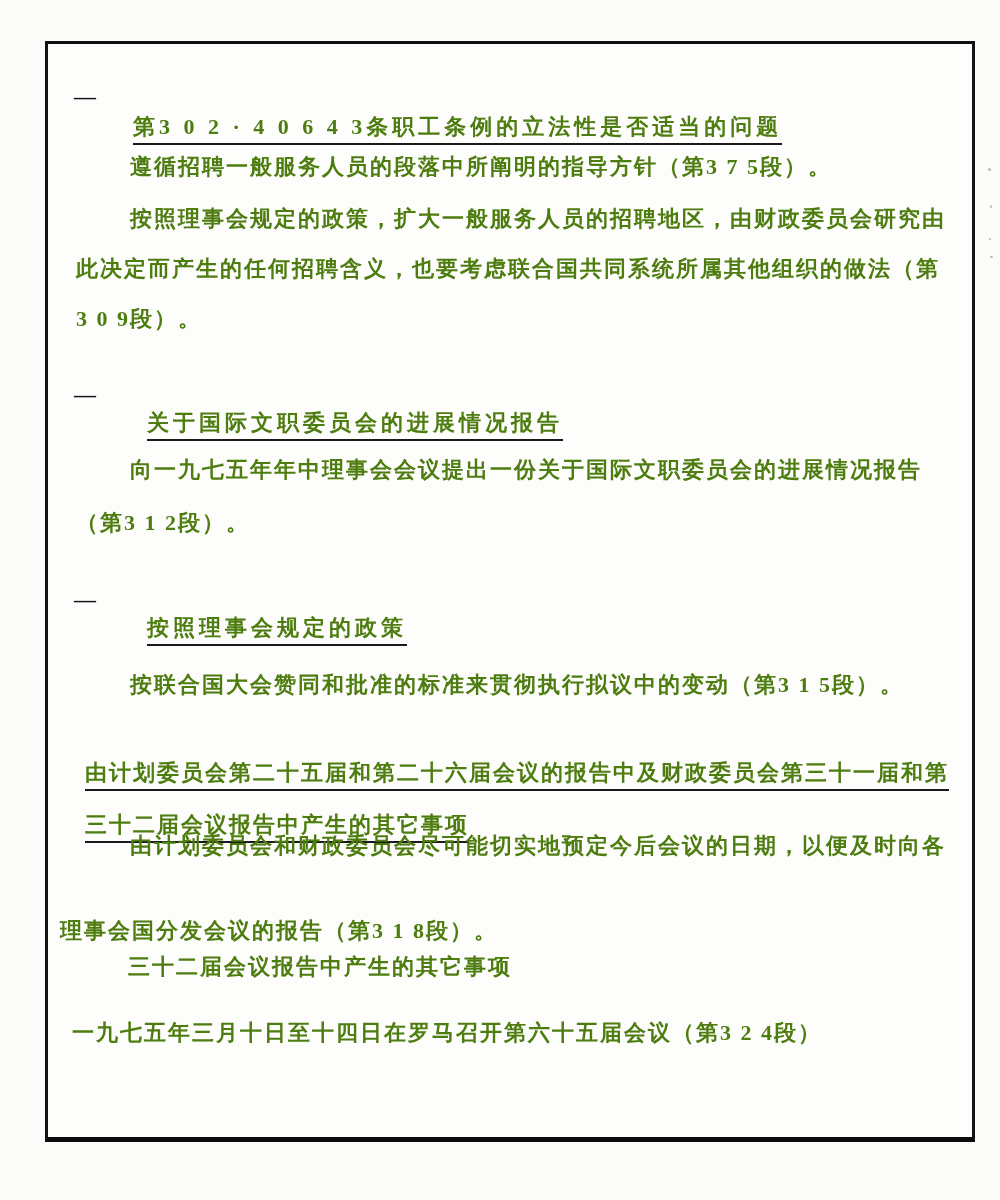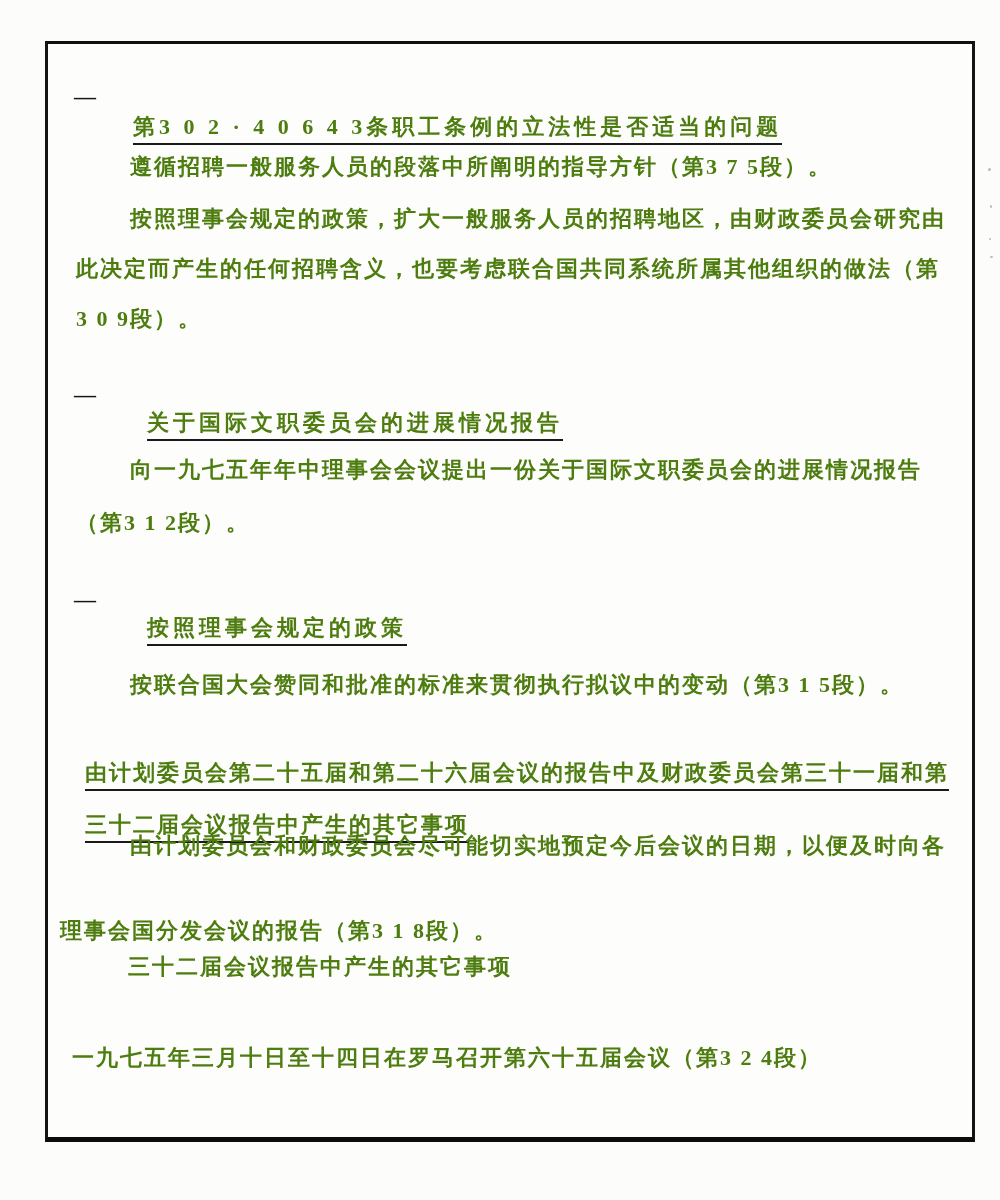--- a/index.html
+++ b/index.html
@@ -91,18 +91,18 @@
 </div>
 <div class="line" style="left:70px; top:780px;">
   <span class="u">三十二届会议报告中产生的其它事项</span>
 </div>
 
 <div class="line" style="left:130px; top:831px;">由计划委员会和财政委员会尽可能切实地预定今后会议的日期，以便及时向各</div>
 <div class="line" style="left:60px; top:916px;">理事会国分发会议的报告（第3 1 8段）。</div>
 
 <div class="line" style="left:128px; top:952px;">三十二届会议报告中产生的其它事项</div>
 
-<div class="line" style="left:72px; top:1018px;margin-top:25px;">一九七五年三月十日至十四日在罗马召开第六十五届会议（第3 2 4段）</div>
+<div class="line" style="left:72px; top:1018px;">一九七五年三月十日至十四日在罗马召开第六十五届会议（第3 2 4段）</div>
 
 <div class="speck" style="left:988px; top:168px; width:3px; height:3px;"></div>
 <div class="speck" style="left:990px; top:205px; width:2px; height:3px;"></div>
 <div class="speck" style="left:989px; top:238px; width:2px; height:2px;"></div>
 <div class="speck" style="left:990px; top:256px; width:3px; height:2px;"></div>
 
 </body></html>

